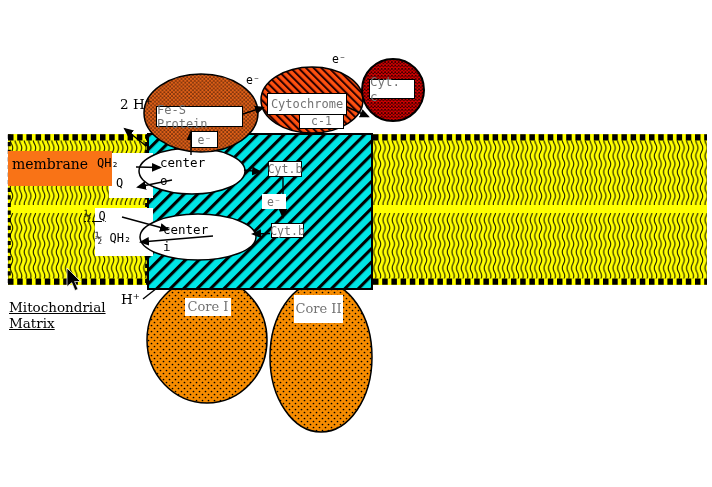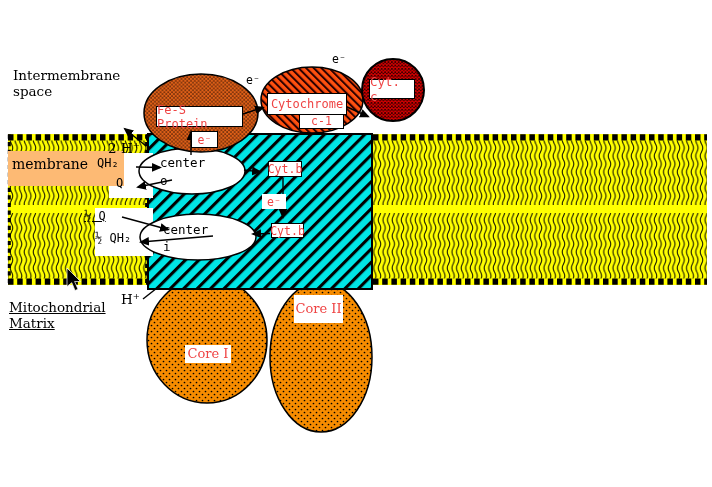--- a/index.html
+++ b/index.html
@@ -4,25 +4,25 @@
 <style>
   html,body{margin:0;padding:0;background:#fff;}
   #stage{position:relative;width:712px;height:487px;background:#ffffff;overflow:hidden;
          font-family:"DejaVu Sans Mono",monospace;}
   #diagram-svg{position:absolute;left:0;top:0;}
   .lbl{position:absolute;color:#000;white-space:nowrap;}
   .serif{font-family:"DejaVu Serif",serif;font-size:13.5px;line-height:15.5px;}
   .mono{font-family:"DejaVu Sans Mono",monospace;font-size:12px;line-height:13px;}
   .box{position:absolute;background:#fff;border:1.5px solid #000;box-sizing:border-box;
        display:flex;align-items:center;justify-content:center;
-       font-family:"DejaVu Sans Mono",monospace;color:#ef4444;}
+       font-family:"DejaVu Sans Mono",monospace;color:#737373;}
   .wrap{white-space:normal;}
   .ctr{}
   #membrane-highlight{position:absolute;left:8px;top:151px;width:104px;height:35px;
-       background:#fdba74;padding-left:12px;}
+       background:#f97316;}
   #membrane-highlight .t{position:absolute;left:4px;top:6px;}
 </style>
 </head>
 <body>
 
 <div id="stage">
 
 <svg id="diagram-svg" width="712" height="487" viewBox="0 0 712 487">
   <defs>
     <pattern id="tails" patternUnits="userSpaceOnUse" width="4.6" height="16">
@@ -100,29 +100,28 @@
     <line x1="191" y1="155" x2="191" y2="132" marker-end="url(#ah)"></line>
     <line x1="243" y1="114" x2="263" y2="107.5" marker-end="url(#ah)"></line>
     <line x1="345" y1="106" x2="368" y2="116.5" marker-end="url(#ah)"></line>
     <line x1="146" y1="146" x2="125" y2="129" marker-end="url(#ah)"></line>
     <line x1="143" y1="299" x2="157" y2="288"></line>
   </g>
 
   <polygon points="67,268 67,286.5 71.8,282.7 75,290.5 78,289.2 74.6,281.5 80.5,281.5" fill="#000" stroke="#fff" stroke-width="0.7"></polygon>
 </svg>
 
-<div class="lbl serif wrap" style="left:13px;top:68px;width:110px;">Intermembrane space</div>
 
 <div id="membrane-highlight">
   <div class="t serif" style="font-size:14px;">membrane</div>
 </div>
 
 <div class="lbl serif wrap ctr" style="left:9px;top:300px;width:90px;text-decoration:underline;">Mitochondrial Matrix</div>
 
-<div class="lbl serif" style="left:108px;top:97px;margin-top:44px;">2 H⁺</div>
+<div class="lbl serif" style="left:120px;top:97px;">2 H⁺</div>
 
 <div class="lbl serif" style="left:121px;top:292px;">H⁺</div>
 
 <div class="lbl mono" style="left:97px;top:157px;">QH₂</div>
 
 <div class="lbl mono" style="left:116px;top:177px;">Q</div>
 
 <div class="lbl mono" style="left:84px;top:210px;text-decoration:underline;">½ Q</div>
 
 <div class="lbl mono" style="left:95px;top:232px;">½ QH₂</div>
@@ -150,17 +149,17 @@
 <div class="box" style="left:268px;top:161px;width:34px;height:16px;font-size:11.5px;border-width:1.2px;">Cyt.b</div>
 
 <div class="box" style="left:271px;top:223px;width:33px;height:15px;font-size:11.5px;border-width:1.2px;">Cyt.b</div>
 
 <div class="box" style="left:262px;top:194px;width:24px;height:15px;font-size:11.5px;border:none;">e⁻</div>
 
 <div class="lbl mono" style="left:246px;top:74px;font-size:11.5px;">e⁻</div>
 
 <div class="lbl mono" style="left:332px;top:53px;font-size:11.5px;">e⁻</div>
 
-<div class="box serif" style="left:185px;top:298px;width:46px;height:18px;border:none;font-family:'DejaVu Serif',serif;font-size:13px;margin-top:47px;">Core I</div>
+<div class="box serif" style="left:185px;top:298px;width:46px;height:18px;border:none;font-family:'DejaVu Serif',serif;font-size:13px;">Core I</div>
 
 <div class="box serif" style="left:294px;top:295px;width:49px;height:28px;border:none;font-family:'DejaVu Serif',serif;font-size:13px;">Core II</div>
 
 </div>
 
 </body></html>

